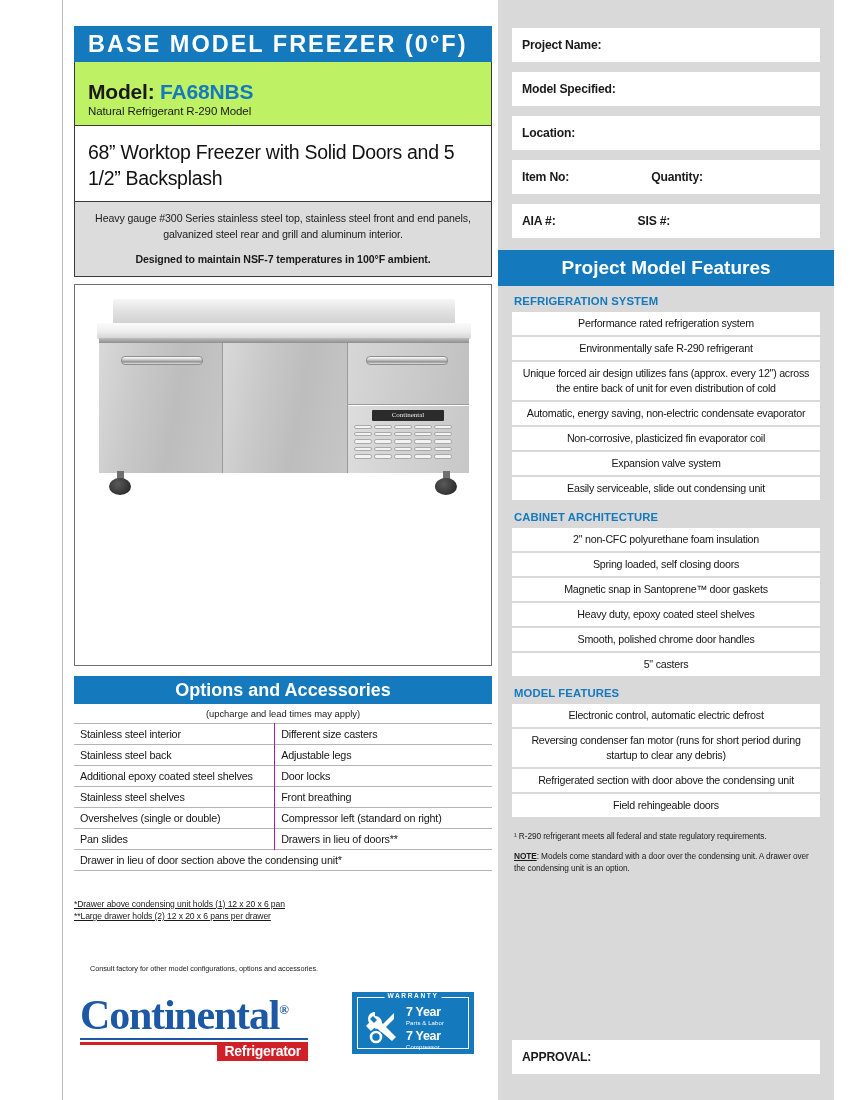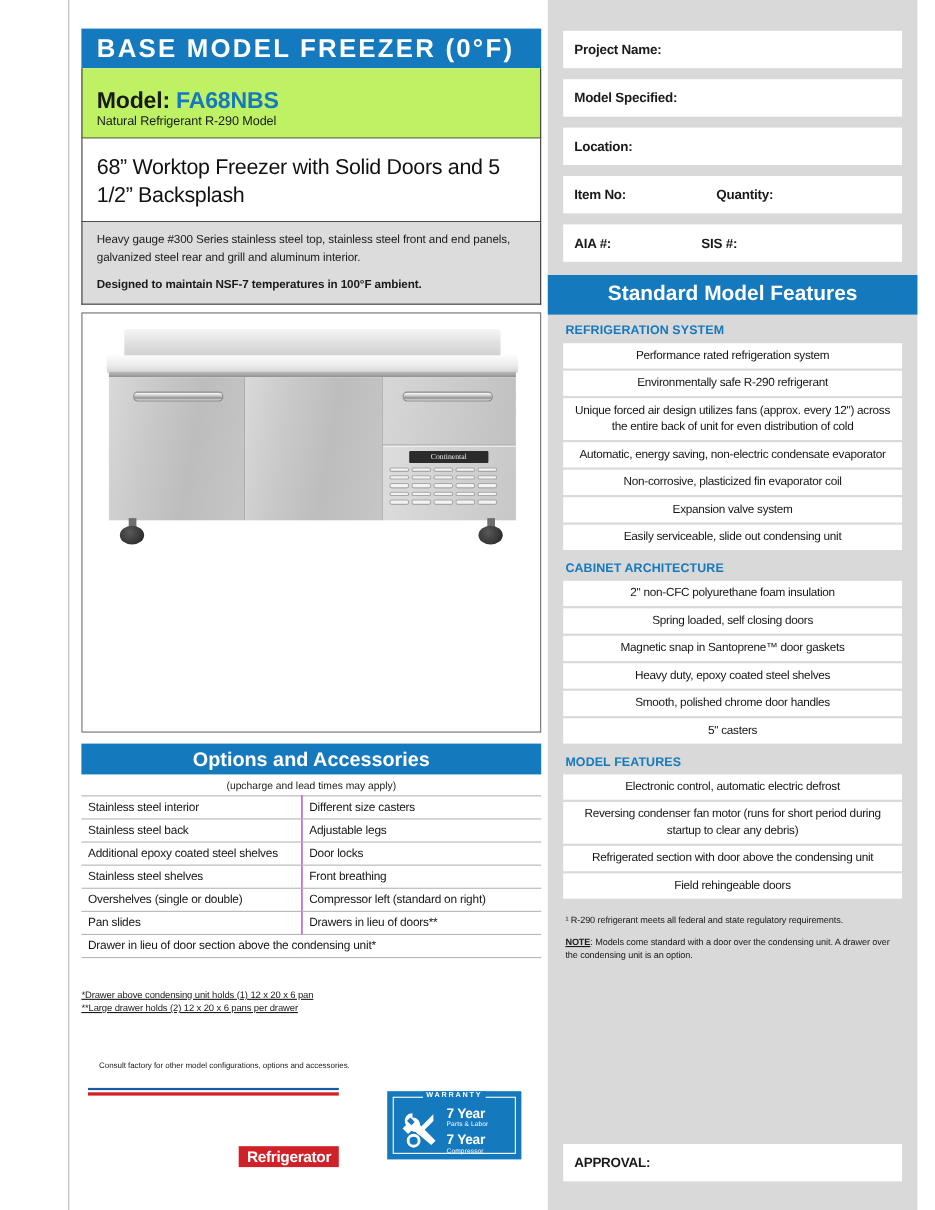--- a/index.html
+++ b/index.html
@@ -41,21 +41,21 @@
   .desc-box {
     border: 1.4px solid #3a3a3a; border-top: none; background: #fff;
     padding: 14px 13px 10px 13px;
   }
   .desc-title { font-size: 19.5px; color: #111; line-height: 1.32; letter-spacing: -0.3px; }
 
   .gray-note {
     background: #dcdcdc; border: 1.4px solid #3a3a3a; border-top: none;
     padding: 9px 13px 9px 13px;
   }
-  .gray-note p { font-size: 10.6px; color: #1a1a1a; line-height: 1.42; letter-spacing: -0.1px;}
+  .gray-note p { font-size: 10.6px; color: #1a1a1a; line-height: 1.42; letter-spacing: -0.1px; text-align: center;}
   .gray-note .bold-note { font-weight: bold; margin-top: 10px; font-size: 10.6px; letter-spacing: -0.1px;}
 
   .product-frame {
     margin-top: 7px; border: 1.2px solid #6f6f6f; background: #ffffff;
     height: 382px; position: relative; overflow: hidden;
   }
 
   
   .unit { position: absolute; left: 22px; top: 14px; width: 374px; height: 228px; }
   .backsplash {
@@ -325,20 +325,21 @@
     <div class="opt-foot">
       <div>*Drawer above condensing unit holds (1) 12 x 20 x 6 pan</div>
       <div>**Large drawer holds (2) 12 x 20 x 6 pans per drawer</div>
     </div>
 
     <div class="consult">Consult factory for other model configurations, options and accessories.</div>
   </div>
 
   <div class="logo-row">
     <div class="logo">
+      <div class="logo-word"><span>Continental</span><sup>®</sup></div>
       <div class="logo-rule-blue"></div>
       <div class="logo-rule-red"></div>
       <div class="logo-sub">Refrigerator</div>
     </div>
 
     <div class="warranty">
       <div class="warranty-inner">
         <div class="warranty-title">WARRANTY</div>
         <div class="w-tools">
           <svg viewBox="0 0 40 34" width="40" height="34" aria-hidden="true">
@@ -372,21 +373,21 @@
     </div>
     <div class="field">
       <span class="lbl">Item No:</span>
       <span class="lbl lbl2">Quantity:</span>
     </div>
     <div class="field">
       <span class="lbl">AIA #:</span>
       <span class="lbl lbl2">SIS #:</span>
     </div>
 
-    <div class="blue-bar smf-bar">Standard Model Features</div>
+    <div class="blue-bar smf-bar">Project Model Features</div>
 
     <div class="sec-head">REFRIGERATION SYSTEM</div>
     <div class="feat">Performance rated refrigeration system</div>
     <div class="feat">Environmentally safe R-290 refrigerant</div>
     <div class="feat">Unique forced air design utilizes fans (approx. every 12") across the entire back of unit for even distribution of cold</div>
     <div class="feat">Automatic, energy saving, non-electric condensate evaporator</div>
     <div class="feat">Non-corrosive, plasticized fin evaporator coil</div>
     <div class="feat">Expansion valve system</div>
     <div class="feat">Easily serviceable, slide out condensing unit</div>
 

